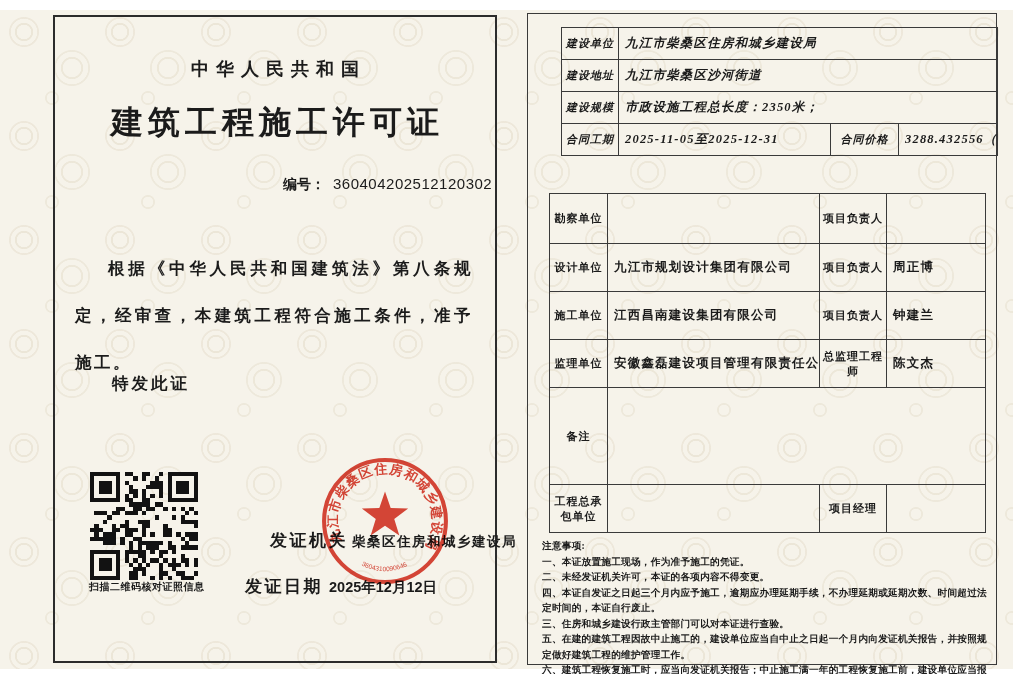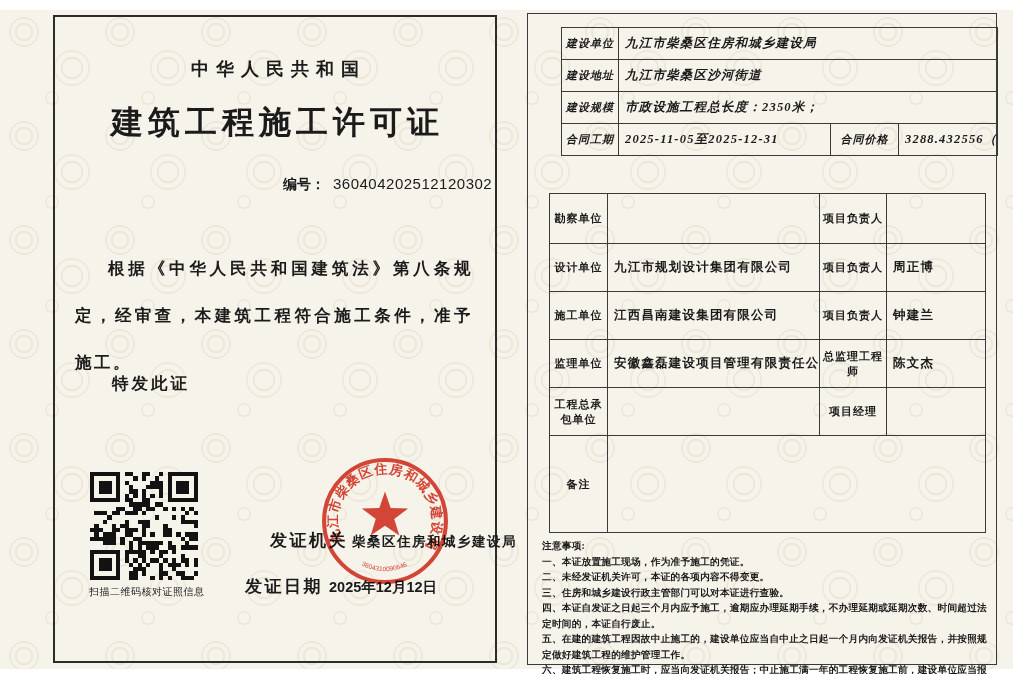--- a/index.html
+++ b/index.html
@@ -42,21 +42,21 @@
     position:absolute;left:20px;right:22px;top:228px;margin:0;
     font-size:16.5px;font-weight:bold;line-height:47px;letter-spacing:2.5px;
     text-align:justify;text-indent:2em;
   }
   .issue-statement{
     position:absolute;left:57px;top:356px;
     font-size:16.5px;font-weight:bold;letter-spacing:3px;
   }
   .qr-block{position:absolute;left:34px;top:455px;width:110px;text-align:center;}
   .qr-block svg{display:block;width:108px;height:108px;margin:0 auto;}
-  .qr-caption{margin-top:5px;font-size:10px;font-weight:normal;letter-spacing:.5px;white-space:nowrap;}
+  .qr-caption{font-size:10px;font-weight:bold;letter-spacing:.5px;white-space:nowrap;}
   .issuer-row,.date-row{
     position:absolute;left:190px;white-space:nowrap;
   }
   .issuer-row{top:512px;margin-left:25px;}
   .date-row{top:558px;}
   .field-label{font-size:17px;font-weight:bold;letter-spacing:2.5px;}
   .issuer-value{font-size:13.5px;font-weight:600;letter-spacing:1.5px;margin-left:4px;}
   .date-value{
     font-family:"Liberation Sans","DejaVu Sans",sans-serif;
     font-size:14.5px;font-weight:bold;margin-left:6px;letter-spacing:0;
@@ -398,37 +398,37 @@
         <td class="cell-value">江西昌南建设集团有限公司</td>
         <td class="cell-label">项目负责人</td>
         <td class="cell-value">钟建兰</td>
       </tr>
       <tr style="height:48px">
         <td class="cell-label">监理单位</td>
         <td class="cell-value">安徽鑫磊建设项目管理有限责任公司</td>
         <td class="cell-label">总监理工程师</td>
         <td class="cell-value">陈文杰</td>
       </tr>
+      <tr style="height:97px">
+        <td class="cell-label">备注</td>
+        <td class="cell-value" colspan="3"></td>
+      </tr>
       <tr style="height:48px">
         <td class="cell-label">工程总承包单位</td>
         <td class="cell-value"></td>
         <td class="cell-label">项目经理</td>
         <td class="cell-value"></td>
       </tr>
-      <tr style="height:97px">
-        <td class="cell-label">备注</td>
-        <td class="cell-value" colspan="3"></td>
-      </tr>
     </tbody>
       </table>
 
     <div class="notes">
       <div>注意事项:</div>
       <div>一、本证放置施工现场，作为准予施工的凭证。</div>
       <div>二、未经发证机关许可，本证的各项内容不得变更。</div>
+      <div>四、本证自发证之日起三个月内应予施工，逾期应办理延期手续，不办理延期或延期次数、时间超过法定时间的，本证自行废止。</div>
       <div>三、住房和城乡建设行政主管部门可以对本证进行查验。</div>
-      <div>四、本证自发证之日起三个月内应予施工，逾期应办理延期手续，不办理延期或延期次数、时间超过法定时间的，本证自行废止。</div>
       <div>五、在建的建筑工程因故中止施工的，建设单位应当自中止之日起一个月内向发证机关报告，并按照规定做好建筑工程的维护管理工作。</div>
       <div>六、建筑工程恢复施工时，应当向发证机关报告；中止施工满一年的工程恢复施工前，建设单位应当报发证机关检验施工许可证。</div>
 
     </div>
   </div>
 </div>
 
 </body></html>

